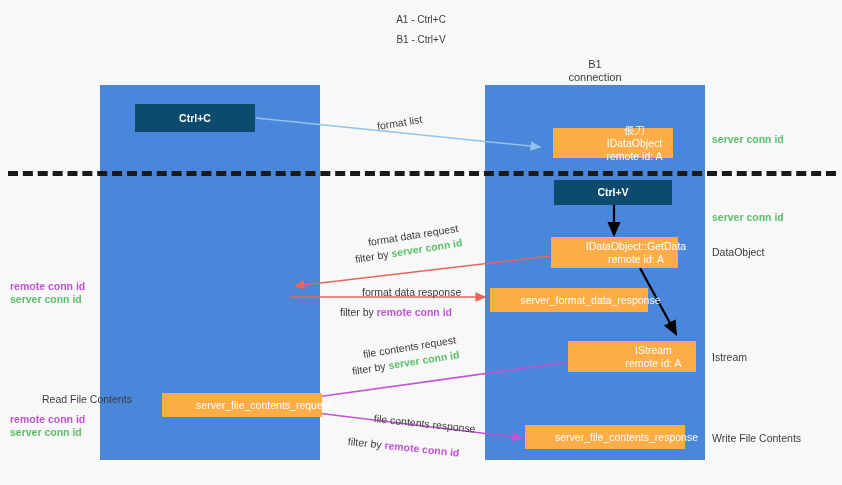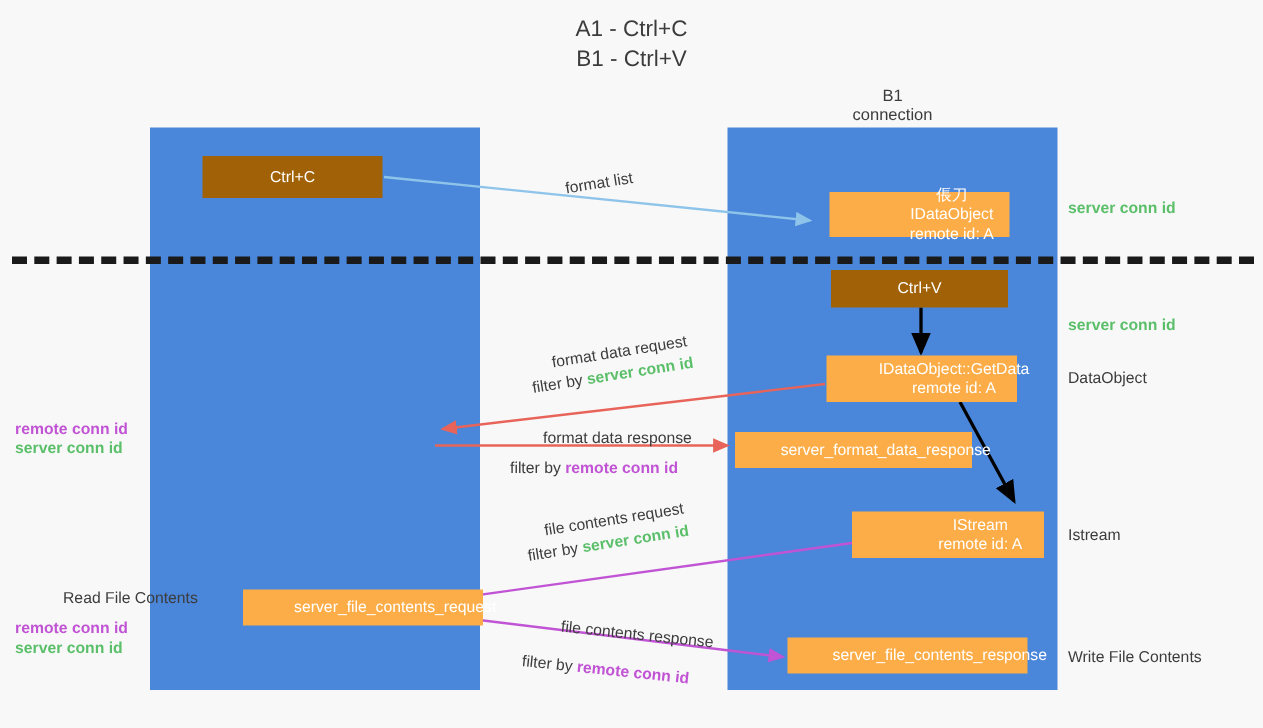--- a/index.html
+++ b/index.html
@@ -14,21 +14,21 @@
     background: #f8f8f8;
     font-family: "Liberation Sans", sans-serif;
     overflow: hidden;
   }
   .title {
     position: absolute;
     left: 0;
     top: 10px;
     width: 842px;
     text-align: center;
-    font-size: 15px;
+    font-size: 10px;
     color: #3c3c3c;
     line-height: 20px;
     white-space: pre-line;
   }
   .lane {
     position: absolute;
     background: #4a86d9;
   }
   .lane-head {
     position: absolute;
@@ -44,21 +44,21 @@
     display: flex;
     flex-direction: column;
     align-items: center;
     justify-content: center;
     color: #ffffff;
     font-size: 10.5px;
     line-height: 13px;
     text-align: center;
     padding: 2px 4px;
   }
-  .box.green { background: #a16207; }
+  .box.green { background: #0c4a6e; font-weight: bold; }
   .box.orange { background: #fcad48; padding-left: 47px; }
   .box .l2 { font-size: 10.5px; }
   .sep {
     position: absolute;
     left: 8px;
     top: 171px;
     width: 828px;
     height: 0;
     border-top: 5px dashed #1a1a1a;
   }

